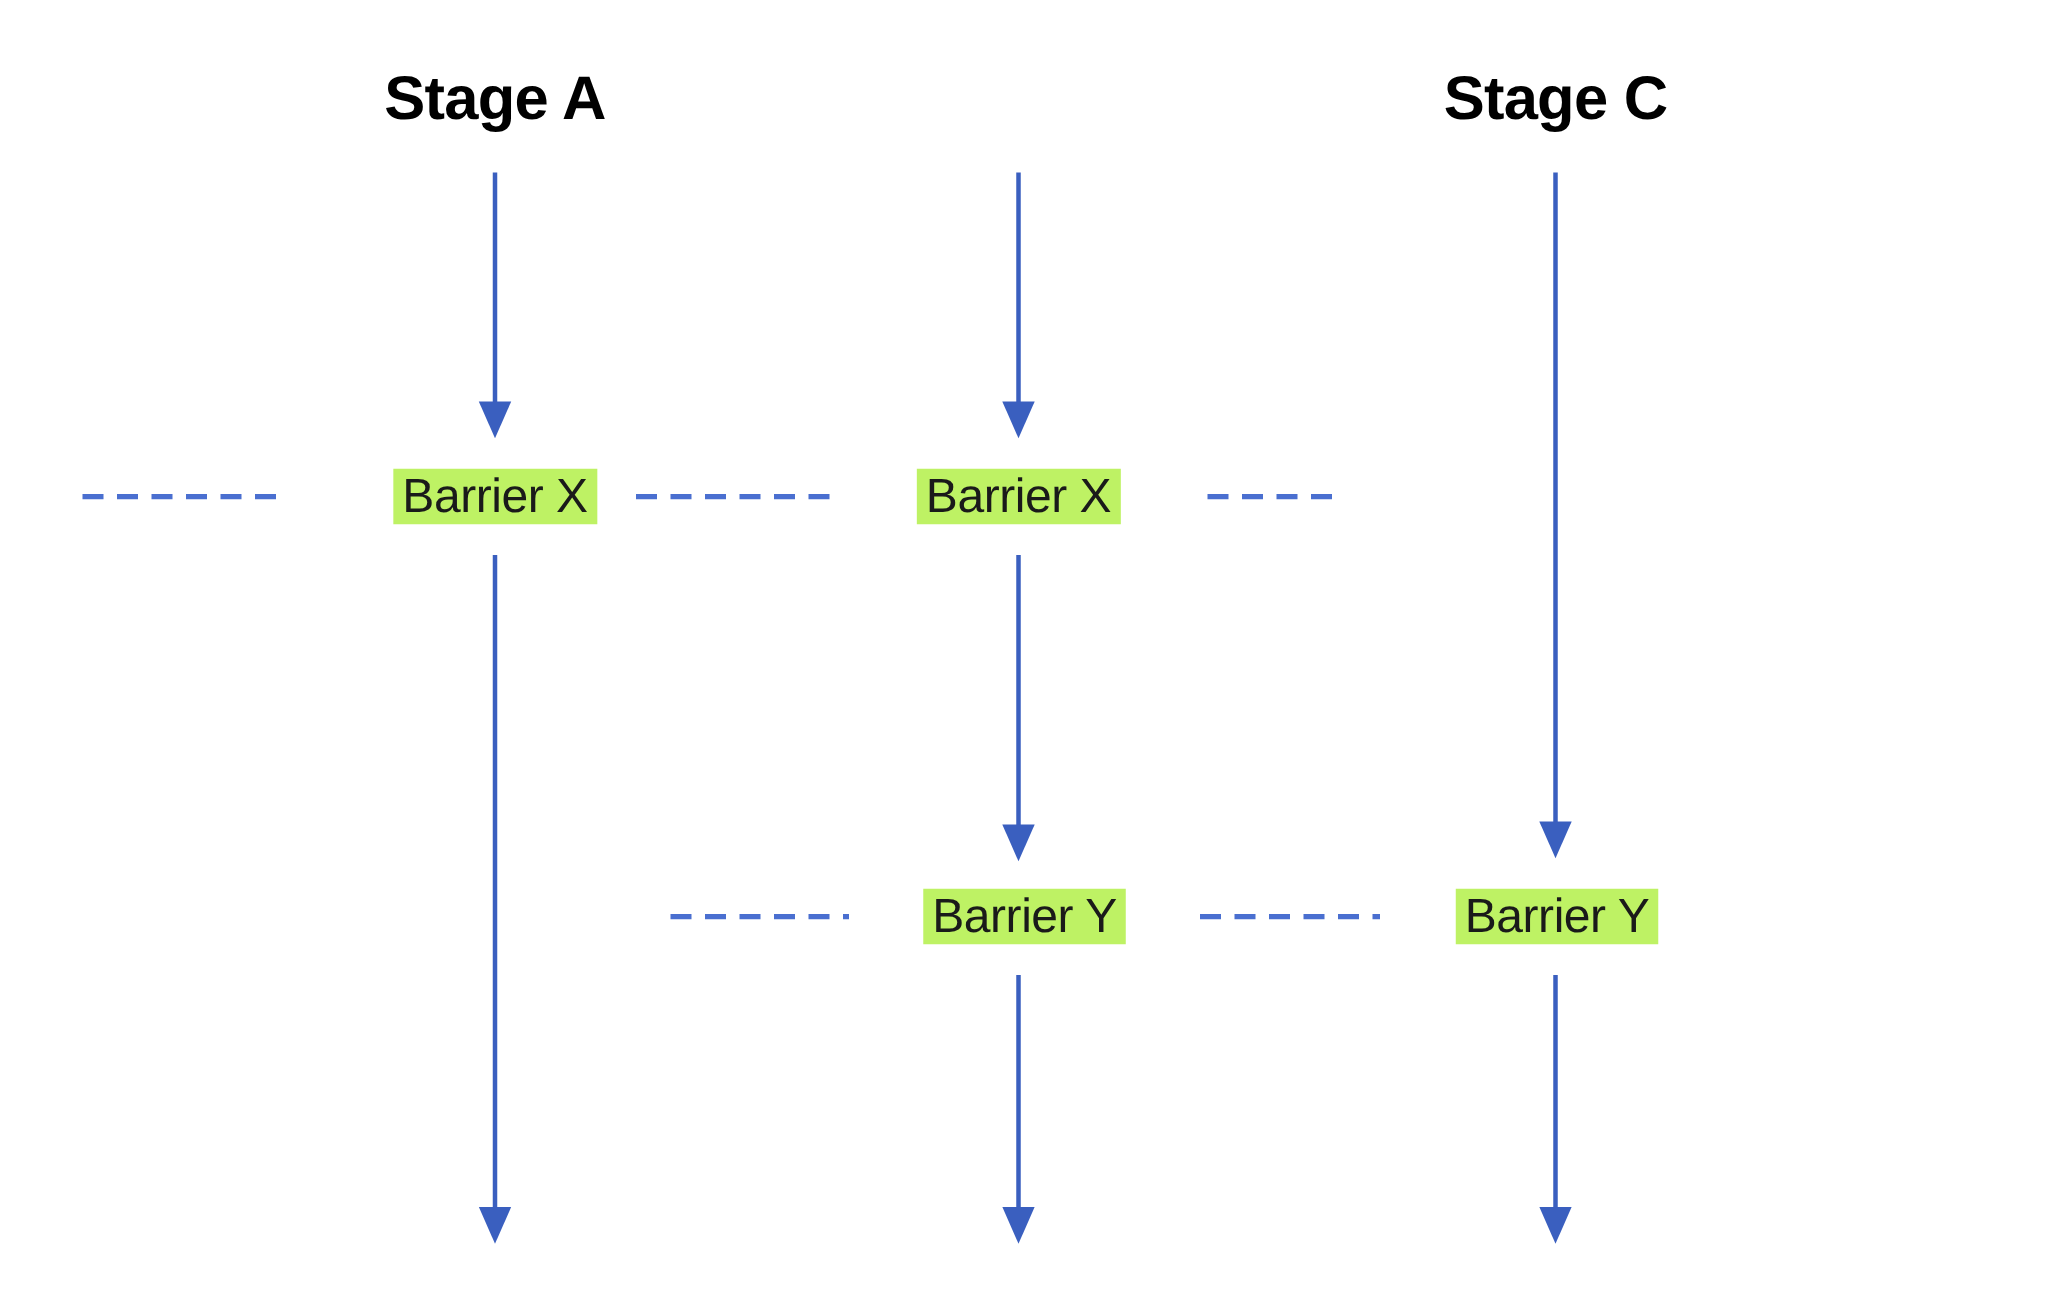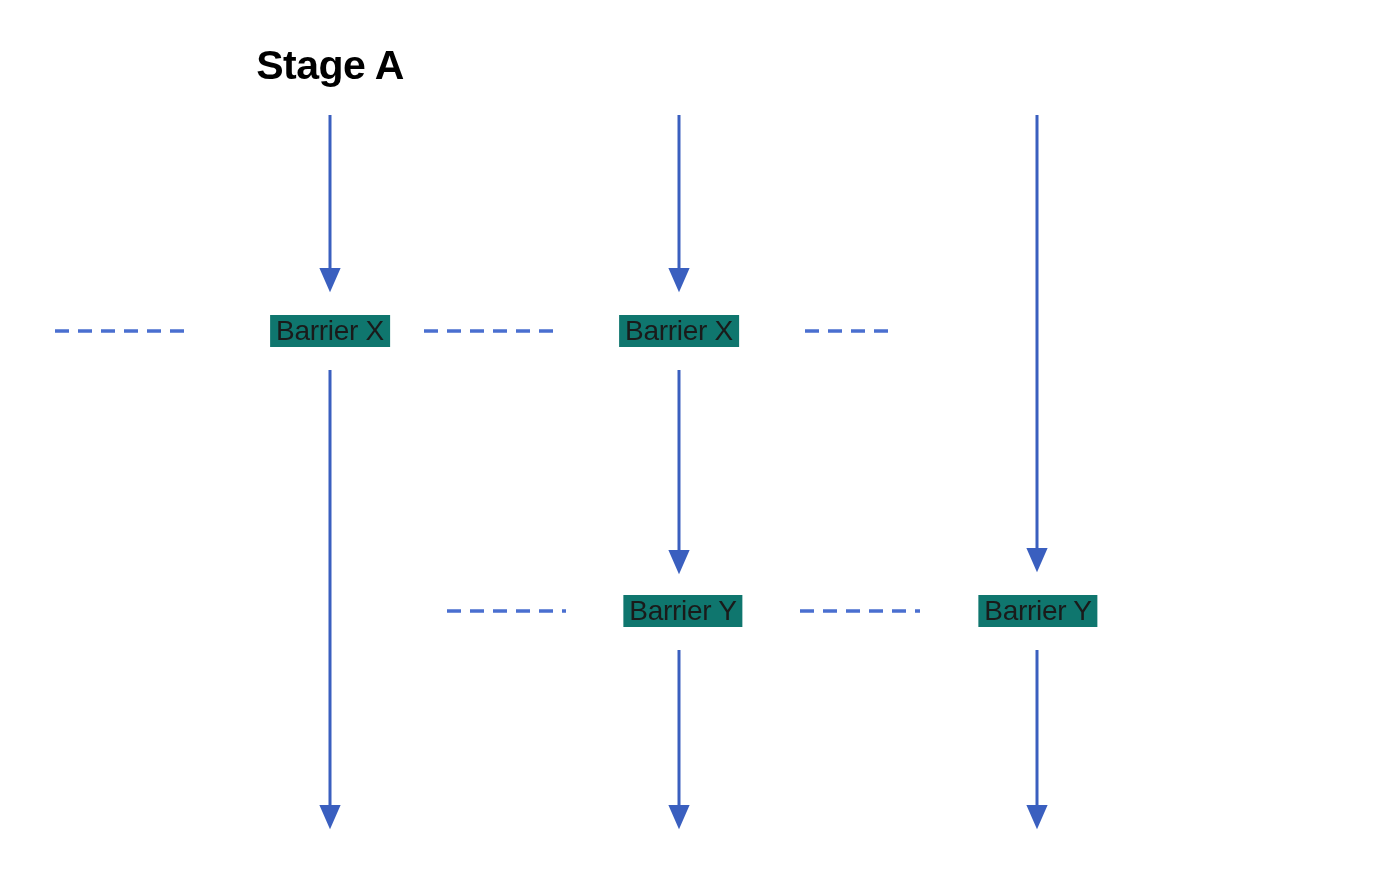--- a/index.html
+++ b/index.html
@@ -31,26 +31,26 @@
     font-size: 41px;
     color: #000000;
     white-space: nowrap;
     transform: translateX(-50%);
     letter-spacing: -0.5px;
   }
   .barrier-label {
     position: absolute;
     font-family: "Liberation Sans", sans-serif;
     font-weight: normal;
-    font-size: 28px;
+    font-size: 32px;
     color: #1a1a1a;
     white-space: nowrap;
     transform: translate(-50%, -50%);
     letter-spacing: -0.3px;
-    background: #0f766e;
+    background: #bef264;
     padding: 0 6px;
   }
 </style>
 </head>
 <body>
 
 <div id="canvas">
 
   <svg id="diagram-svg" viewBox="0 0 1379 875" xmlns="http://www.w3.org/2000/svg">
     <defs>
@@ -71,19 +71,20 @@
         <line x1="55" y1="331" x2="192" y2="331" stroke="#4a6fd0" stroke-width="3.5" stroke-dasharray="14 9"></line>
         <line x1="424" y1="331" x2="557" y2="331" stroke="#4a6fd0" stroke-width="3.5" stroke-dasharray="14 9"></line>
         <line x1="805" y1="331" x2="892" y2="331" stroke="#4a6fd0" stroke-width="3.5" stroke-dasharray="14 9"></line>
         <line x1="447" y1="611" x2="566" y2="611" stroke="#4a6fd0" stroke-width="3.5" stroke-dasharray="14 9"></line>
         <line x1="800" y1="611" x2="920" y2="611" stroke="#4a6fd0" stroke-width="3.5" stroke-dasharray="14 9"></line>
         <line x1="1157" y1="611" x2="1283" y2="611" stroke="#4a6fd0" stroke-width="3.5" stroke-dasharray="14 9"></line>
       </g>
   </svg>
 
   <div class="stage-header" style="left:330px; top:42px;">Stage A</div>
+  <div class="stage-header" style="left:1037px; top:42px;">Stage C</div>
 
   <div class="barrier-label" style="left:330px; top:331px;">Barrier X</div>
   <div class="barrier-label" style="left:679px; top:331px;">Barrier X</div>
   <div class="barrier-label" style="left:683px; top:611px;">Barrier Y</div>
   <div class="barrier-label" style="left:1038px; top:611px;">Barrier Y</div>
 
 </div>
 
 </body></html>

